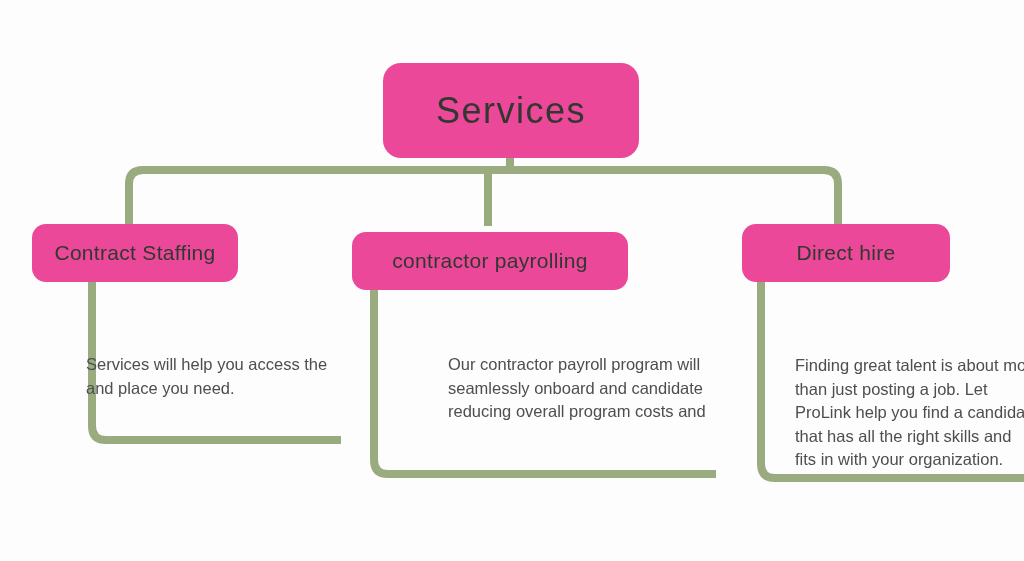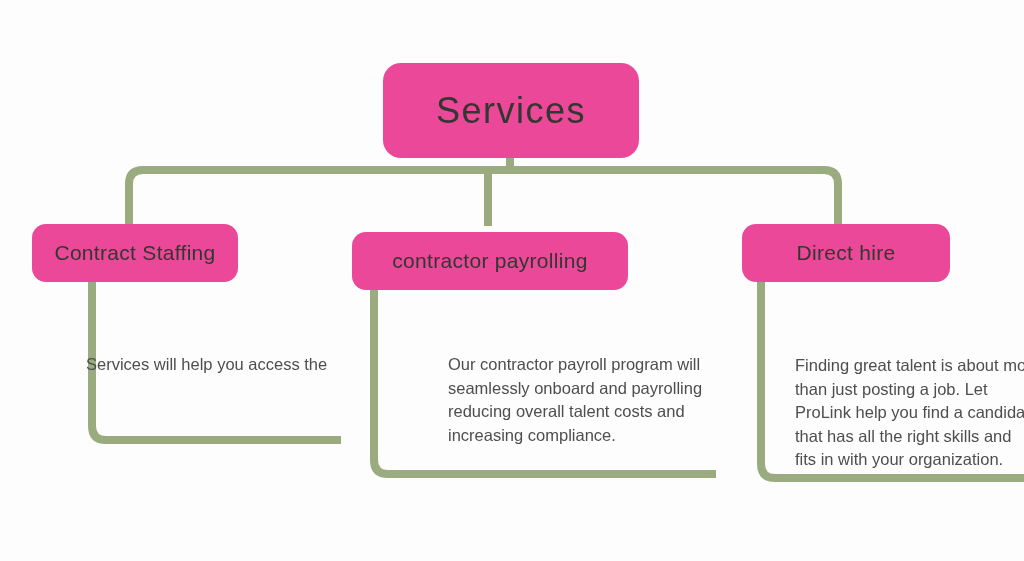--- a/index.html
+++ b/index.html
@@ -94,27 +94,27 @@
   <div class="node node-child node-contractor-payrolling">
     <span>contractor payrolling</span>
   </div>
 
   <div class="node node-child node-direct-hire">
     <span>Direct hire</span>
   </div>
 
   <div class="description desc-left">
     <div>Services will help you access the</div>
+    <div>and place you need.</div>
   </div>
 
   <div class="description desc-middle">
     <div>Our contractor payroll program will</div>
-    <div>seamlessly onboard and payrolling</div>
-    <div>reducing overall talent costs and</div>
-    <div>increasing compliance.</div>
+    <div>seamlessly onboard and candidate</div>
+    <div>reducing overall program costs and</div>
   </div>
 
   <div class="description desc-right">
     <div>Finding great talent is about more</div>
     <div>than just posting a job. Let</div>
     <div>ProLink help you find a candidate</div>
     <div>that has all the right skills and</div>
     <div>fits in with your organization.</div>
   </div>
 

